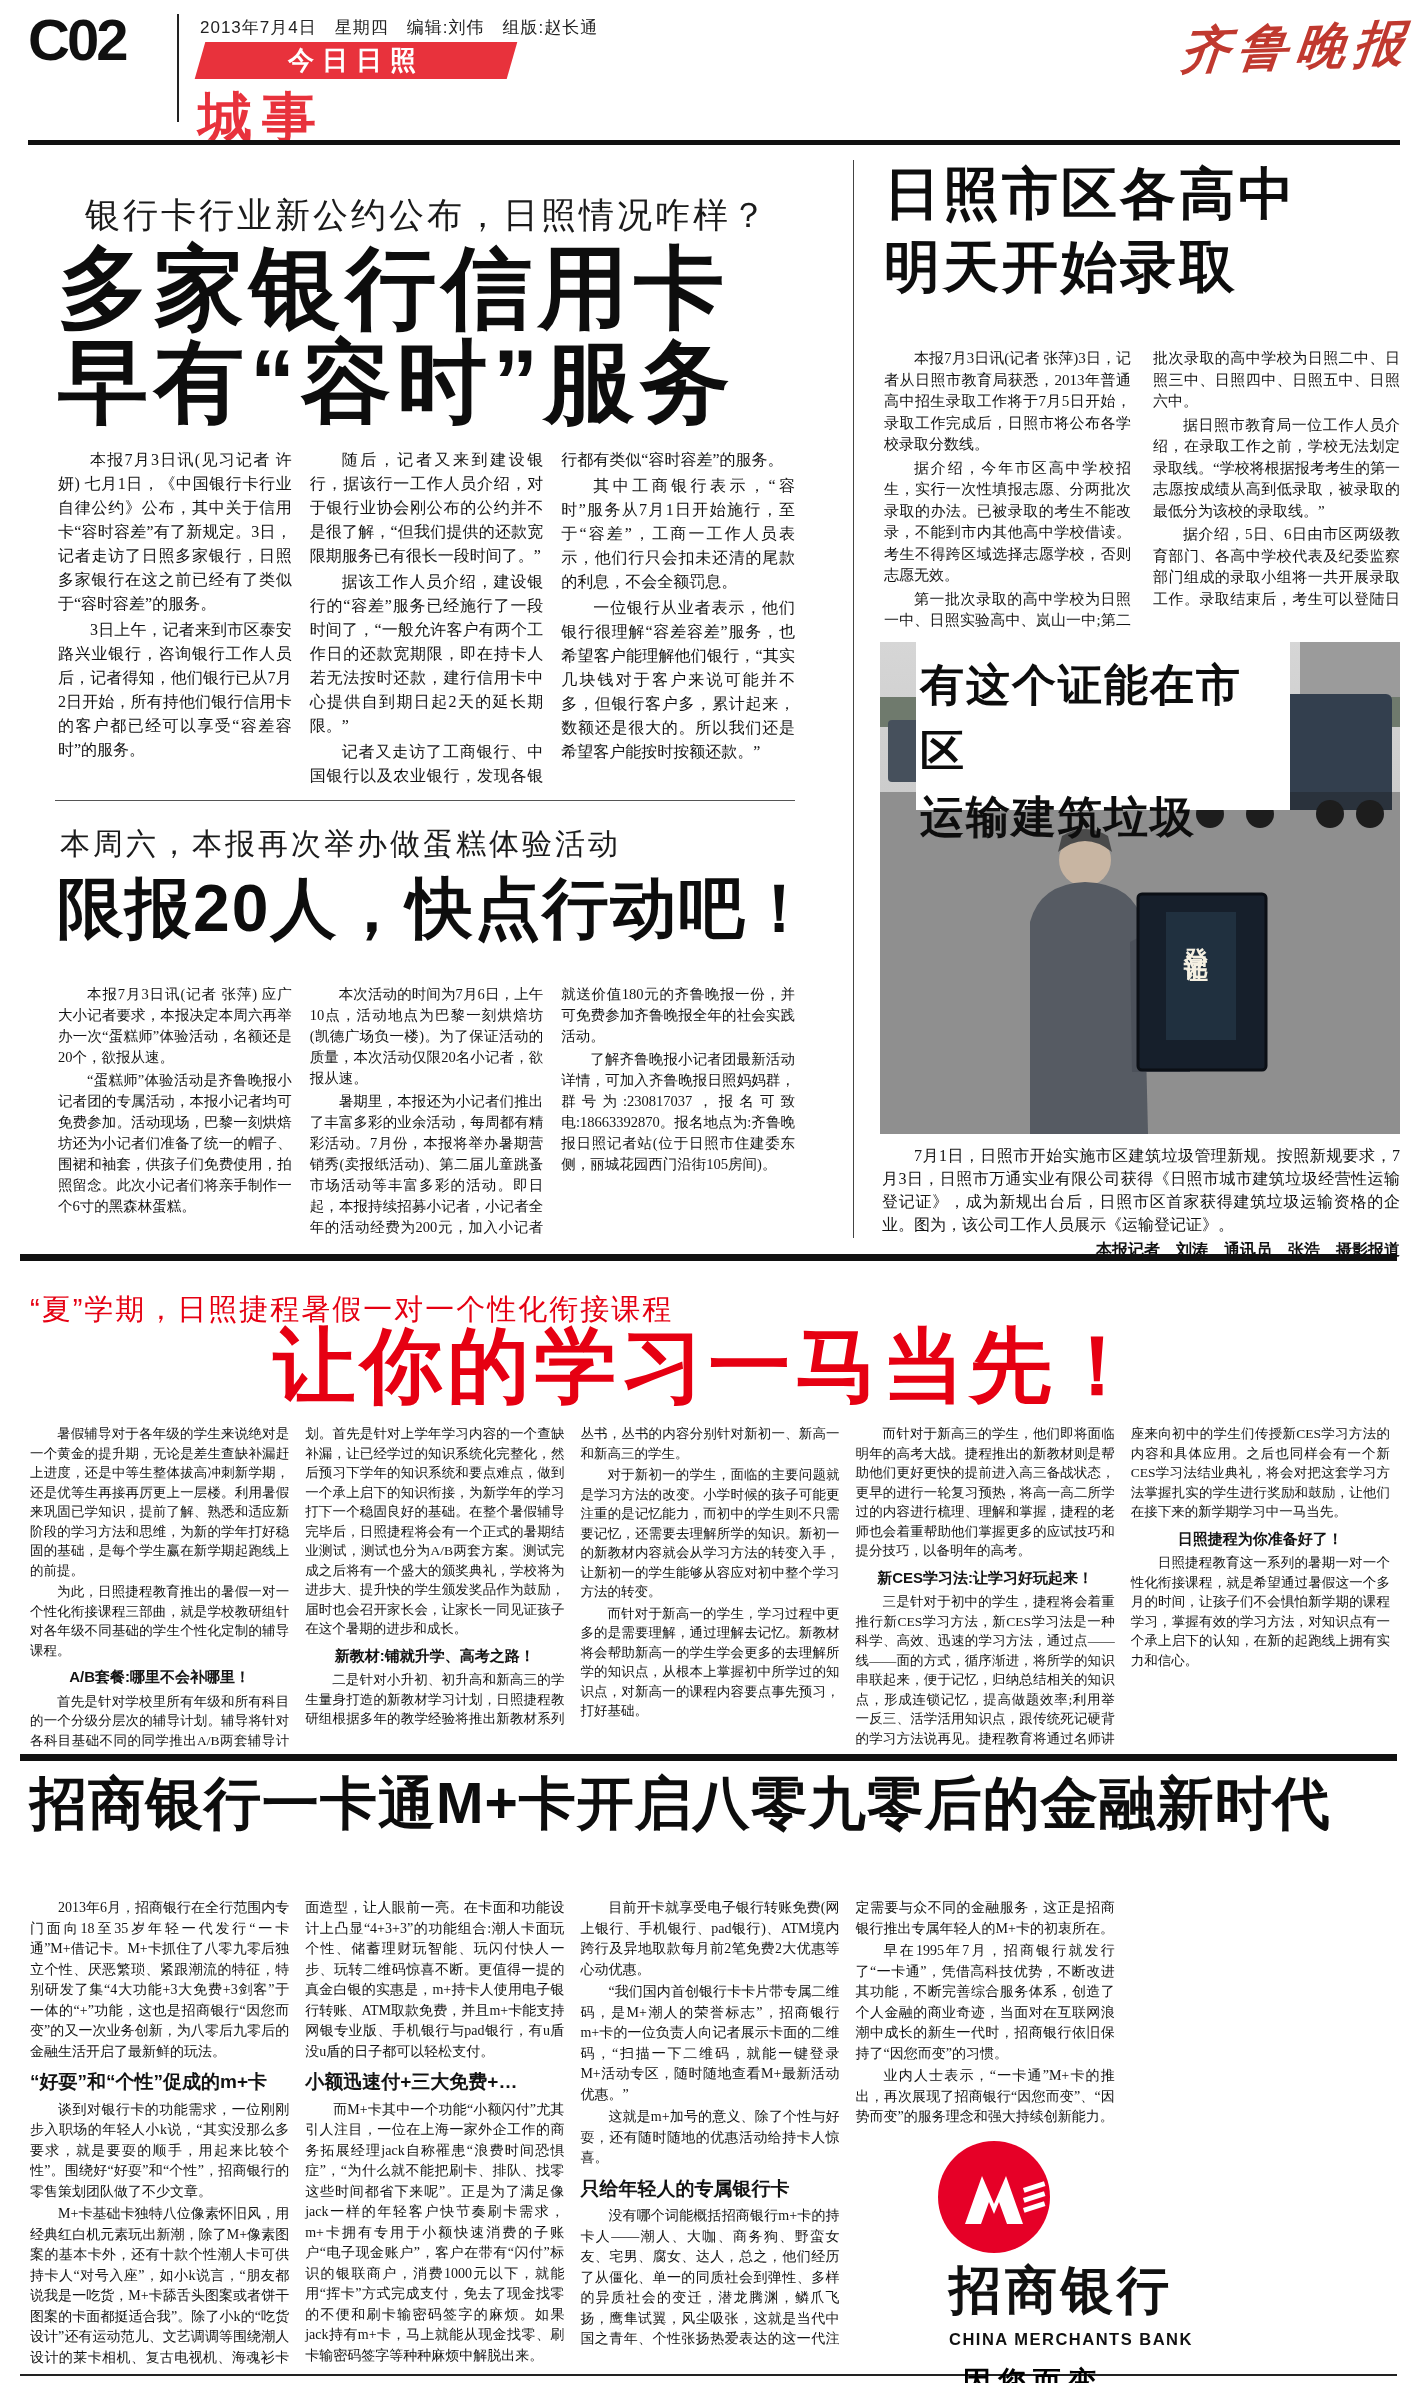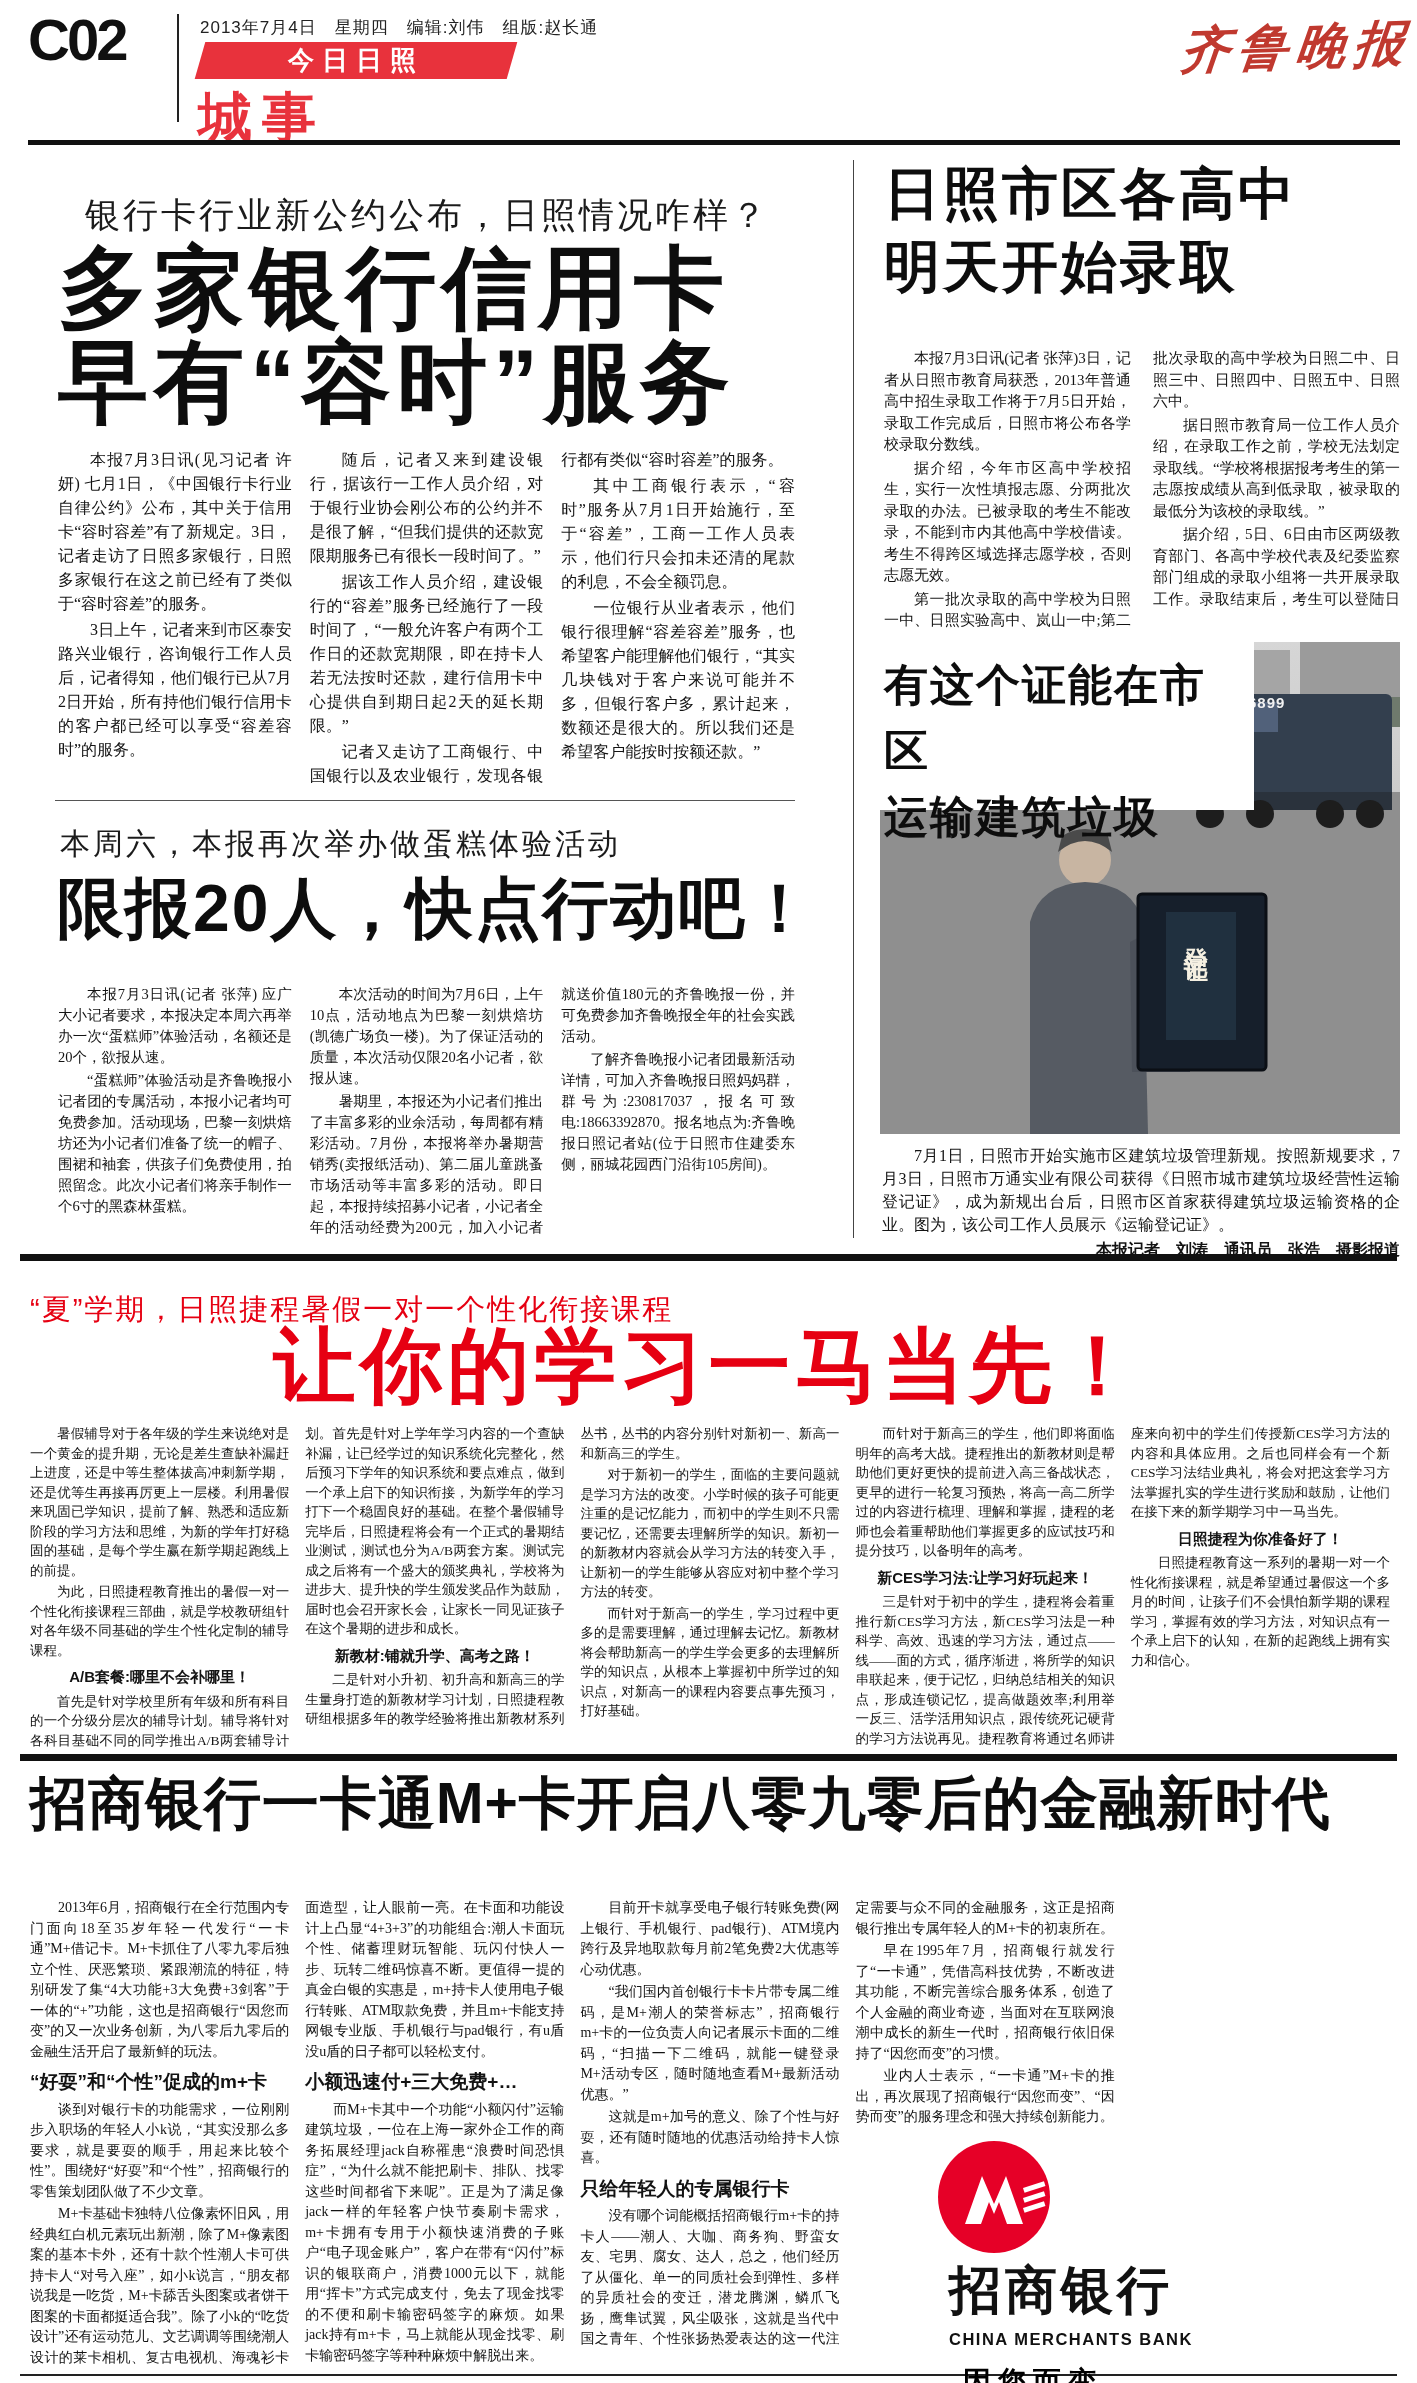--- a/index.html
+++ b/index.html
@@ -25,21 +25,21 @@
   
   .kicker{font-family:"Liberation Sans","DejaVu Sans",sans-serif;font-weight:400;color:#1b1b1b;letter-spacing:3px;}
   .bighead{font-family:"Liberation Sans","DejaVu Sans",sans-serif;font-weight:900;color:#0d0d0d;line-height:1.04;}
   .colbox{column-fill:auto;overflow:hidden;text-align:justify;}
   .para{text-indent:2em;margin:0 0 2px 0;}
   .sub{font-family:"Liberation Sans","DejaVu Sans",sans-serif;font-weight:700;text-indent:0;margin:7px 0 5px 0;}
   .edu-body .sub{text-align:center;font-size:15px;}
   .cmb-body .sub{text-align:left;font-size:19px;margin:10px 0 7px;}
   
   .photo-wrap{background:#9a9a9a;overflow:hidden;}
-  .headline-cut{background:#ffffff;z-index:5;padding:10px 12px 6px 4px;}
+  .headline-cut{background:#ffffff;z-index:5;padding:10px 12px 6px 4px;margin-left:36px;}
   .cert-label{writing-mode:vertical-rl;text-orientation:upright;color:#f5f0e2;font-weight:700;letter-spacing:6px;font-size:24px;z-index:4;font-family:"Liberation Sans","DejaVu Sans",sans-serif;}
   .plate-label{color:#f2f2f2;font-weight:700;font-size:15px;z-index:4;font-family:"Liberation Sans","DejaVu Sans",sans-serif;letter-spacing:1px;}
   .caption{text-align:justify;}
   .caption .byline{text-align:right;font-weight:700;text-indent:0;}
   
   .edu-kicker{color:#e60012;font-size:29px;letter-spacing:2px;font-family:"Liberation Sans","DejaVu Sans",sans-serif;margin-top:20px;}
   .edu-head{color:#e60012;font-family:"Liberation Sans","DejaVu Sans",sans-serif;font-weight:900;font-size:82px;letter-spacing:5px;text-align:center;}
   
   .cmb-logo-block{background:#fff;z-index:6;display:flex;flex-direction:column;justify-content:flex-start;}
   .cmb-row{display:flex;flex-direction:column;}
@@ -168,21 +168,21 @@
   </div>
 <div class="abs hbar" style="left:20px;top:1754px;width:1377px;"></div>
 
 <div class="abs bighead" style="left:30px;top:1774px;font-size:57px;letter-spacing:1px;">招商银行一卡通M+卡开启八零九零后的金融新时代</div>
 <div class="abs colbox cmb-body" style="left:30px;top:1898px;width:1360px;height:470px;column-count:5;column-gap:16px;font-size:14px;line-height:20.5px;">
     <div class="para">2013年6月，招商银行在全行范围内专门面向18至35岁年轻一代发行“一卡通”M+借记卡。M+卡抓住了八零九零后独立个性、厌恶繁琐、紧跟潮流的特征，特别研发了集“4大功能+3大免费+3剑客”于一体的“+”功能，这也是招商银行“因您而变”的又一次业务创新，为八零后九零后的金融生活开启了最新鲜的玩法。</div>
     <div class="sub">“好耍”和“个性”促成的m+卡</div>
     <div class="para">谈到对银行卡的功能需求，一位刚刚步入职场的年轻人小k说，“其实没那么多要求，就是要耍的顺手，用起来比较个性”。围绕好“好耍”和“个性”，招商银行的零售策划团队做了不少文章。</div>
     <div class="para">M+卡基础卡独特八位像素怀旧风，用经典红白机元素玩出新潮，除了M+像素图案的基本卡外，还有十款个性潮人卡可供持卡人“对号入座”，如小k说言，“朋友都说我是一吃货，M+卡舔舌头图案或者饼干图案的卡面都挺适合我”。除了小k的“吃货设计”还有运动范儿、文艺调调等围绕潮人设计的莱卡相机、复古电视机、海魂衫卡面造型，让人眼前一亮。在卡面和功能设计上凸显“4+3+3”的功能组合:潮人卡面玩个性、储蓄理财玩智能、玩闪付快人一步、玩转二维码惊喜不断。更值得一提的真金白银的实惠是，m+持卡人使用电子银行转账、ATM取款免费，并且m+卡能支持网银专业版、手机银行与pad银行，有u盾没u盾的日子都可以轻松支付。</div>
     <div class="sub">小额迅速付+三大免费+…</div>
-    <div class="para">而M+卡其中一个功能“小额闪付”运输建筑垃圾，一位在上海一家外企工作的商务拓展经理jack自称罹患“浪费时间恐惧症”，“为什么就不能把刷卡、排队、找零这些时间都省下来呢”。正是为了满足像jack一样的年轻客户快节奏刷卡需求，m+卡拥有专用于小额快速消费的子账户“电子现金账户”，客户在带有“闪付”标识的银联商户，消费1000元以下，就能用“挥卡”方式完成支付，免去了现金找零的不便和刷卡输密码签字的麻烦。如果jack持有m+卡，马上就能从现金找零、刷卡输密码签字等种种麻烦中解脱出来。</div>
+    <div class="para">而M+卡其中一个功能“小额闪付”尤其引人注目，一位在上海一家外企工作的商务拓展经理jack自称罹患“浪费时间恐惧症”，“为什么就不能把刷卡、排队、找零这些时间都省下来呢”。正是为了满足像jack一样的年轻客户快节奏刷卡需求，m+卡拥有专用于小额快速消费的子账户“电子现金账户”，客户在带有“闪付”标识的银联商户，消费1000元以下，就能用“挥卡”方式完成支付，免去了现金找零的不便和刷卡输密码签字的麻烦。如果jack持有m+卡，马上就能从现金找零、刷卡输密码签字等种种麻烦中解脱出来。</div>
     <div class="para">目前开卡就享受电子银行转账免费(网上银行、手机银行、pad银行)、ATM境内跨行及异地取款每月前2笔免费2大优惠等心动优惠。</div>
     <div class="para">“我们国内首创银行卡卡片带专属二维码，是M+潮人的荣誉标志”，招商银行m+卡的一位负责人向记者展示卡面的二维码，“扫描一下二维码，就能一键登录M+活动专区，随时随地查看M+最新活动优惠。”</div>
     <div class="para">这就是m+加号的意义、除了个性与好耍，还有随时随地的优惠活动给持卡人惊喜。</div>
     <div class="sub">只给年轻人的专属银行卡</div>
     <div class="para">没有哪个词能概括招商银行m+卡的持卡人——潮人、大咖、商务狗、野蛮女友、宅男、腐女、达人，总之，他们经历了从僵化、单一的同质社会到弹性、多样的异质社会的变迁，潜龙腾渊，鳞爪飞扬，鹰隼试翼，风尘吸张，这就是当代中国之青年、个性张扬热爱表达的这一代注定需要与众不同的金融服务，这正是招商银行推出专属年轻人的M+卡的初衷所在。</div>
     <div class="para">早在1995年7月，招商银行就发行了“一卡通”，凭借高科技优势，不断改进其功能，不断完善综合服务体系，创造了个人金融的商业奇迹，当面对在互联网浪潮中成长的新生一代时，招商银行依旧保持了“因您而变”的习惯。</div>
     <div class="para">业内人士表示，“一卡通”M+卡的推出，再次展现了招商银行“因您而变”、“因势而变”的服务理念和强大持续创新能力。</div>
   </div>
 
 <div class="abs cmb-logo-block" style="left:935px;top:2138px;width:395px;height:232px;">

